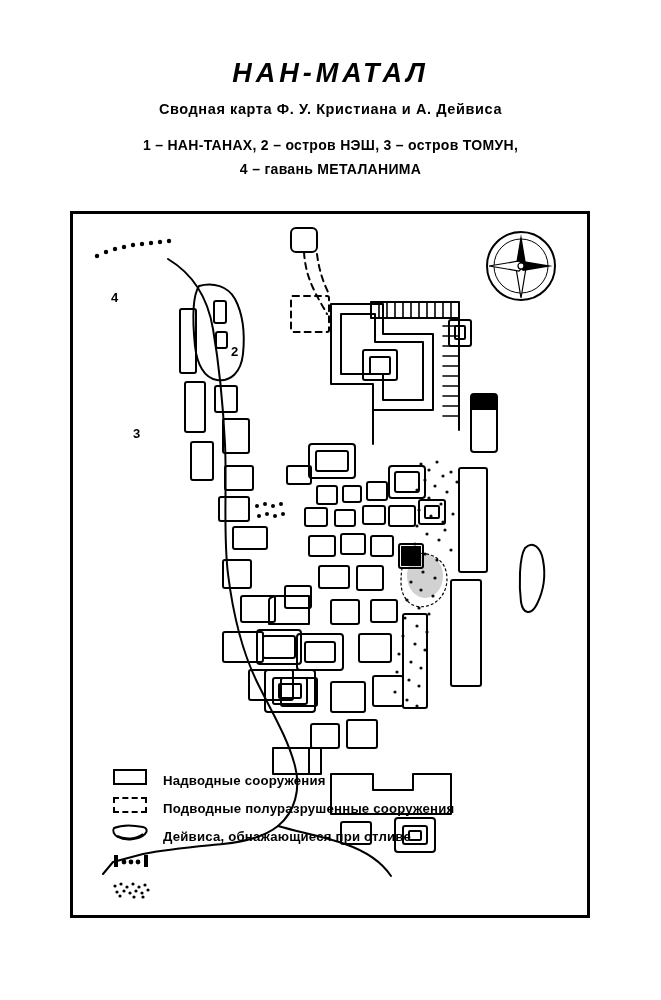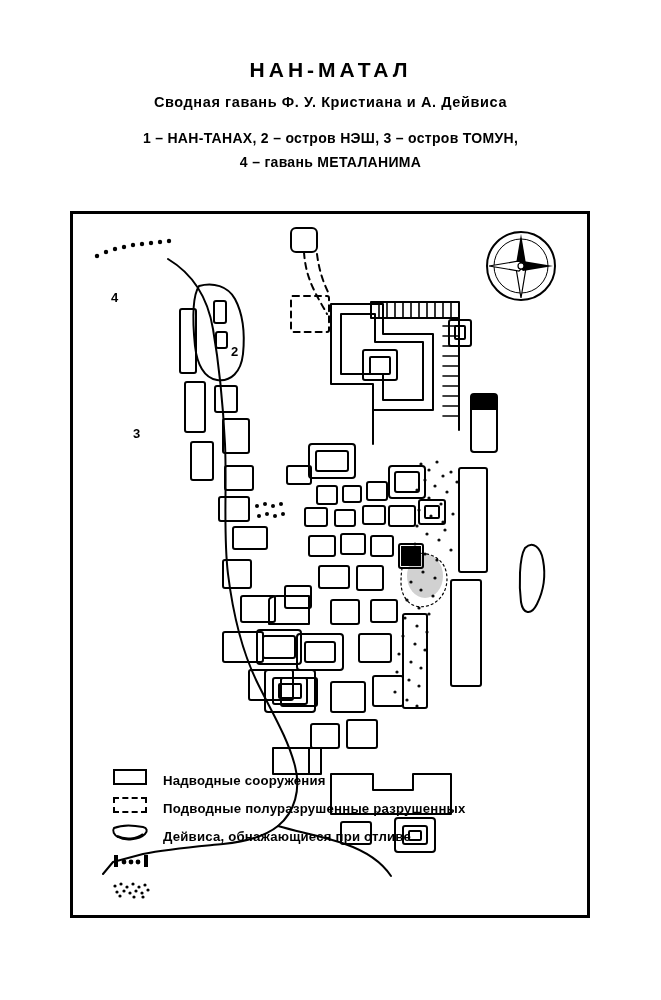--- a/index.html
+++ b/index.html
@@ -23,24 +23,25 @@
   }
   
   .heading {
     position: absolute;
     left: 0;
     top: 58px;
     width: 661px;
     text-align: center;
   }
   .title {
-    font-size: 21px;
+    font-size: 27px;
     font-weight: bold;
     letter-spacing: 4px;
     margin: 0 0 12px 0;
+    font-style: italic;
   }
   .subtitle {
     font-size: 14.5px;
     font-weight: bold;
     letter-spacing: 0.6px;
     margin: 0 0 18px 0;
   }
   .legend-line {
     font-size: 14px;
     font-weight: bold;
@@ -123,21 +124,21 @@
     box-sizing: border-box;
   }
 </style>
 </head>
 <body>
 
 <div class="page">
 
   <div class="heading">
     <h1 class="title">НАН-МАТАЛ</h1>
-    <div class="subtitle">Сводная гавань Ф. У. Кристиана и А. Дейвиса</div>
+    <div class="subtitle">Сводная карта Ф. У. Кристиана и А. Дейвиса</div>
     <div class="legend-line">1 – НАН-ТАНАХ,  2 – остров НЭШ,  3 – остров ТОМУН,</div>
     <div class="legend-line">4 – гавань МЕТАЛАНИМА</div>
   </div>
 
   <div class="map-frame">
     <div class="map-inner">
 
       <svg class="map-svg" width="514" height="701" viewBox="0 0 514 701">
         <g fill="none" stroke="#000" stroke-width="2" stroke-linejoin="round" stroke-linecap="round">
 
@@ -375,21 +376,21 @@
           <div class="key-sym">
             <div class="sym-solid"></div>
           </div>
           <div class="key-label">Надводные сооружения</div>
         </div>
 
         <div class="key-row">
           <div class="key-sym">
             <div class="sym-dashed"></div>
           </div>
-          <div class="key-label">Подводные полуразрушенные разрушенных</div>
+          <div class="key-label">Подводные полуразрушенные сооружения</div>
         </div>
 
         <div class="key-row">
           <div class="key-sym">
             <svg width="44" height="22" viewBox="0 0 44 22">
               <path d="M5,6 C12,3 24,3 34,5 C38,6 39,9 36,12 C30,18 16,19 9,15 C5,13 3,9 5,6 Z" fill="none" stroke="#000" stroke-width="2"></path>
               <path d="M8,14 C16,18 28,17 34,12" fill="none" stroke="#000" stroke-width="2"></path>
             </svg>
           </div>
           <div class="key-label">Дейвиса, обнажающиеся при отливе</div>

